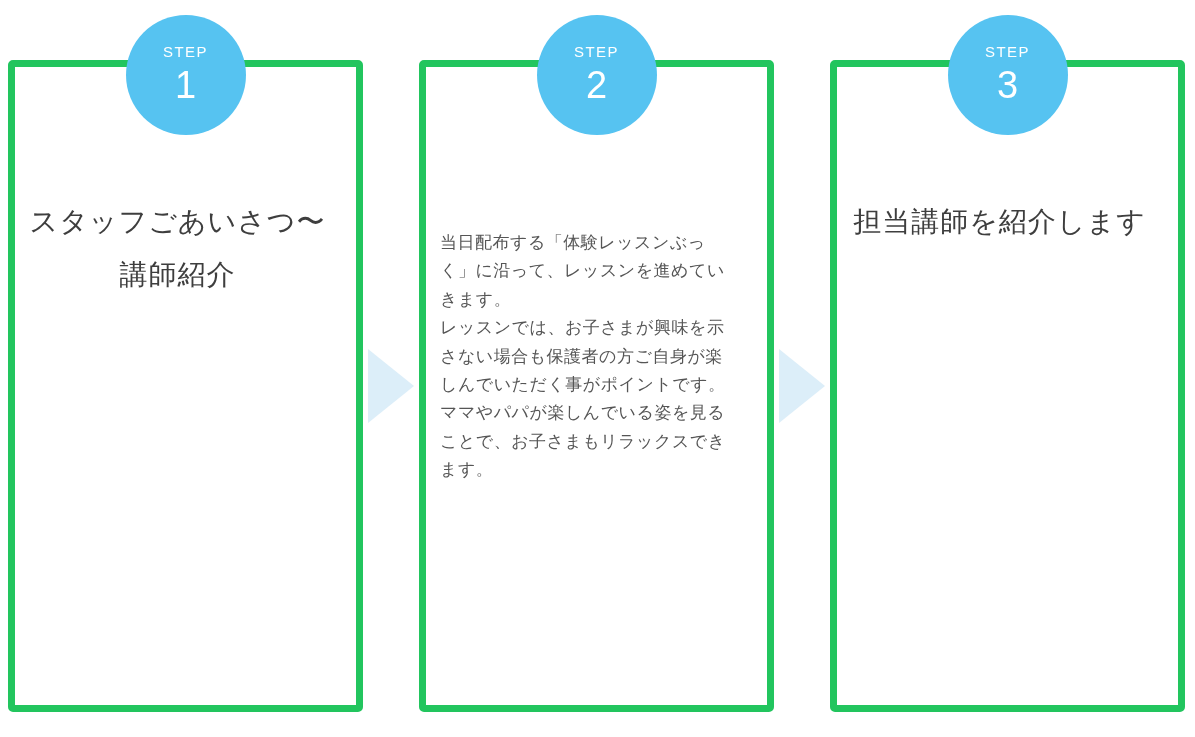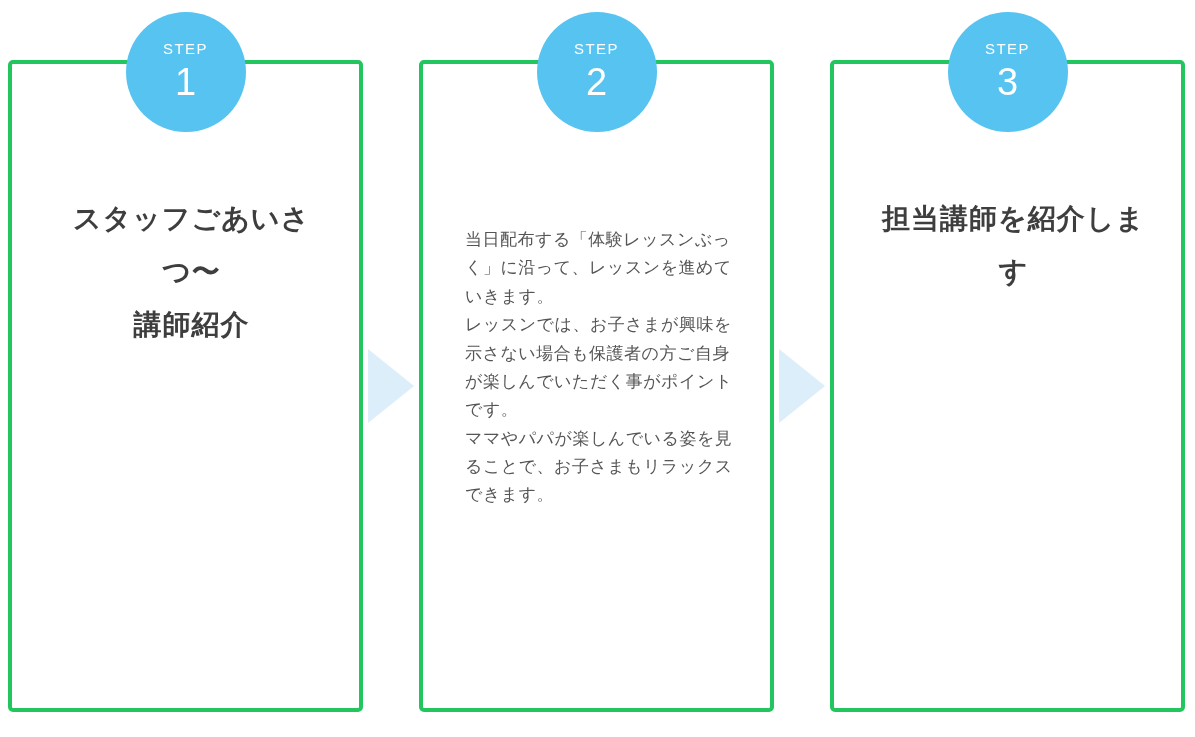--- a/index.html
+++ b/index.html
@@ -17,23 +17,23 @@
     justify-content: space-between;
     align-items: flex-start;
     padding: 60px 10px 0 8px;
     width: 1195px;
   }
   .step-card {
     position: relative;
     width: 355px;
     height: 652px;
     background: #ffffff;
-    border: 4px solid #22c55e;
+    border: 7px solid #22c55e;
     border-radius: 5px;
-    padding: 128px 30px 30px 42px;
+    padding: 128px 30px 30px 14px;
   }
   
   .step-card::after {
     content: "";
     position: absolute;
     z-index: -1;
     top: 6px;
     left: 7px;
     width: 100%;
     height: 100%;
@@ -67,21 +67,21 @@
   }
   .badge-num {
     font-size: 38px;
     line-height: 1.15;
     margin-top: 3px;
     font-weight: 400;
   }
   .step-title {
     margin: 0;
     font-size: 28px;
-    font-weight: 700;
+    font-weight: 400;
     color: #3e3e3e;
     text-align: center;
     line-height: 1.9;
     letter-spacing: 1px;
     white-space: pre-line;
   }
   .step-body {
     margin: 34px 0 10px 0;
     font-size: 17px;
     color: #555555;

